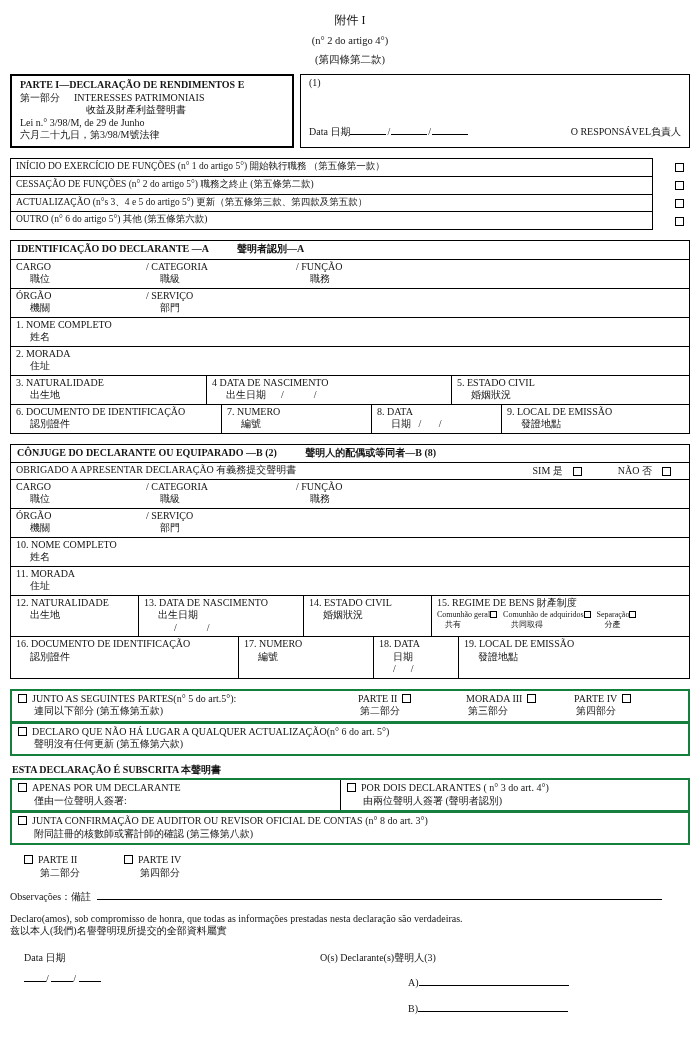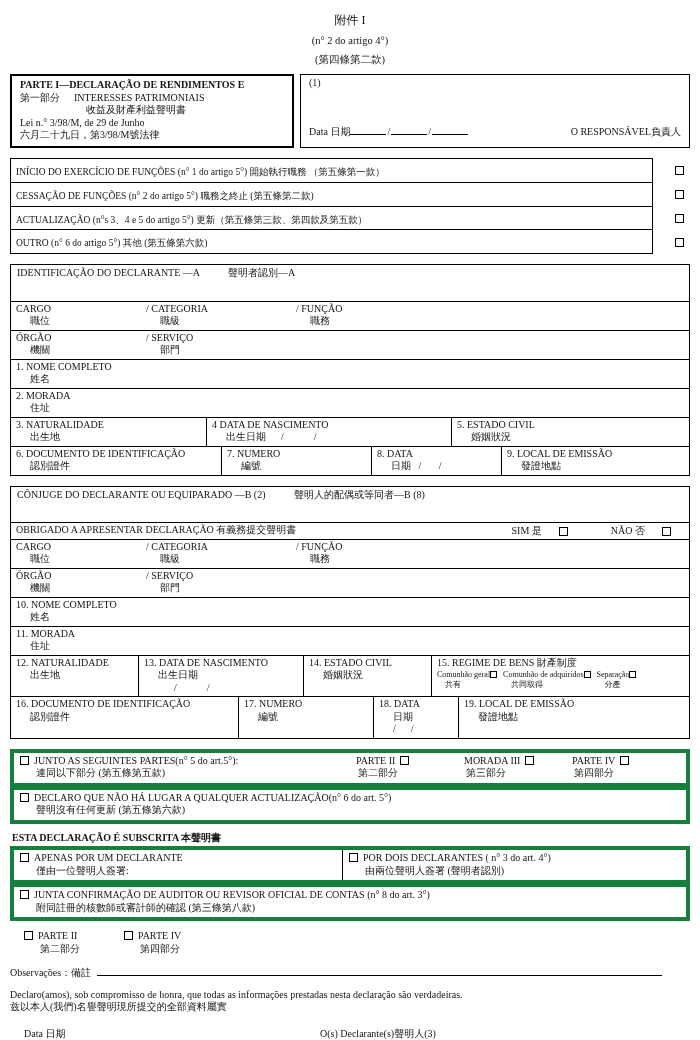--- a/index.html
+++ b/index.html
@@ -28,47 +28,47 @@
   .left-box .ln3 { padding-left: 66px; }
   .right-box { flex: 1; margin-left: 6px; border: 1px solid #000; padding: 2px 8px 8px;
     display: flex; flex-direction: column; justify-content: space-between; }
   .date-line { display: flex; align-items: baseline; }
   .date-line .resp { margin-left: auto; }
   .date-line .sl { margin: 0 1px; }
 
   
   .options { margin-top: 10px; }
   .opt-row { display: flex; align-items: center; }
-  .opt-box { flex: 1; border: 1px solid #000; margin-top: -1px; padding: 8px 5px 3px; font-size: 9.5px; }
+  .opt-box { flex: 1; border: 1px solid #000; margin-top: -1px; padding: 2px 5px 3px; font-size: 9.5px; }
   .opt-row:first-child .opt-box { margin-top: 0; }
   .opt-cb { margin-left: 22px; margin-right: 6px; }
 
   
   .sec { border: 1px solid #000; margin-top: 10px; }
-  .sec-hdr { padding: 2px 6px 21px; border-bottom: 1px solid #000; font-weight: normal; }
+  .sec-hdr { padding: 2px 6px 3px; border-bottom: 1px solid #000; font-weight: bold; }
   .sec-hdr .zh-gap { margin-left: 26px; }
   .frow { display: flex; border-bottom: 1px solid #000; }
   .frow:last-child { border-bottom: none; }
   .fcell { padding: 1px 5px 2px; }
   .zh { padding-left: 14px; }
   .vl { border-left: 1px solid #000; }
   .c130 { width: 130px; } .c150 { width: 150px; } .cfx { flex: 1; }
   .wA1 { width: 195px; } .wA2 { width: 245px; }
   .wA4 { width: 210px; } .wA5 { width: 150px; } .wA6 { width: 130px; }
   .wB1 { width: 127px; } .wB2 { width: 165px; } .wB3 { width: 128px; }
   .wB5 { width: 227px; } .wB6 { width: 135px; } .wB7 { width: 85px; }
-  .obrig-right { margin-left: auto; display: flex; align-items: center; padding-right: 18px; gap: 7px; }
+  .obrig-right { margin-left: auto; display: flex; align-items: center; padding-right: 18px; }
   .obrig-right .cb { margin: 0 36px 0 10px; }
   .obrig-right .cb:last-child { margin-right: 0; }
   .regime-opts { display: flex; font-size: 8px; margin-top: 1px; }
   .ropt { margin-right: 6px; white-space: nowrap; }
   .ropt .rzh { padding-left: 8px; }
 
   
-  .box-row { border: 4px solid #15803d; margin-top: -1px; padding: 2px 6px 3px; display: flex; }
+  .box-row { border: 2px solid #15803d; margin-top: -1px; padding: 2px 6px 3px; display: flex; }
   .attach { margin-top: 10px; }
   .a-left { flex: 1; }
   .a-part { width: 108px; }
   .l1 .cb { margin-right: 5px; }
   .l2 { padding-left: 16px; }
   .a-part .l2 { padding-left: 2px; }
 
   .esta-title { margin-top: 6px; font-weight: bold; padding: 2px 2px; }
   .sub-row { display: flex; }
   .sub-cell { padding: 2px 6px 3px; }

